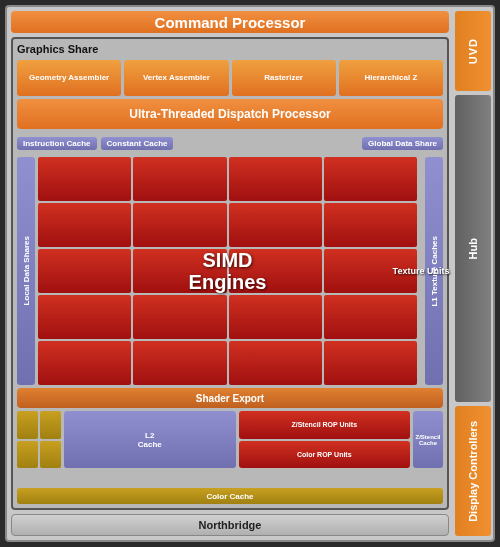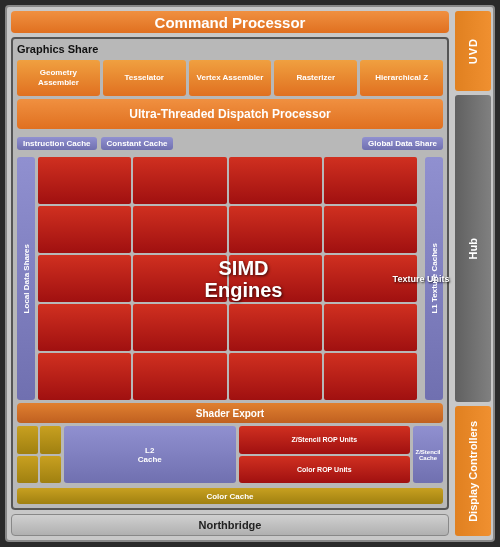--- a/index.html
+++ b/index.html
@@ -255,21 +255,20 @@
       top: 50%;
       left: 50%;
       transform: translate(-50%, -50%);
       color: white;
       font-size: 20px;
       font-weight: bold;
       text-align: center;
       line-height: 1.1;
       text-shadow: 1px 1px 3px rgba(0,0,0,0.7);
       pointer-events: none;
-      margin-left: 16px;
     }
 
     .texture-cell {
       background: linear-gradient(to bottom, #c8a020, #a08010);
       border-radius: 2px;
       width: 20px;
     }
 
     
     .l1-caches {
@@ -366,21 +365,21 @@
     .color-cache-bottom {
       background: linear-gradient(to bottom, #c8a020, #a08010);
       border-radius: 3px;
       height: 16px;
       display: flex;
       align-items: center;
       justify-content: center;
       color: white;
       font-size: 8px;
       font-weight: bold;
-      margin-top: 2px;
+      margin-top: 17px;
     }
 
     
     .northbridge {
       background: linear-gradient(to bottom, #d0d0d0, #b0b0b0);
       border: 1px solid #888;
       border-radius: 4px;
       height: 22px;
       display: flex;
       align-items: center;
@@ -414,23 +413,20 @@
     </div>
 
     <div class="graphics-engine-box">
       <div class="graphics-engine-label">Graphics Share</div>
 
       <div class="pipeline-row">
         <div class="pipeline-box">
           <span>Geometry Assembler</span>
         </div>
         <div class="pipeline-box">
-          <span>Tesselator</span>
-        </div>
-        <div class="pipeline-box">
           <span>Vertex Assembler</span>
         </div>
         <div class="pipeline-box">
           <span>Rasterizer</span>
         </div>
         <div class="pipeline-box">
           <span>Hierarchical Z</span>
         </div>
       </div>
 

